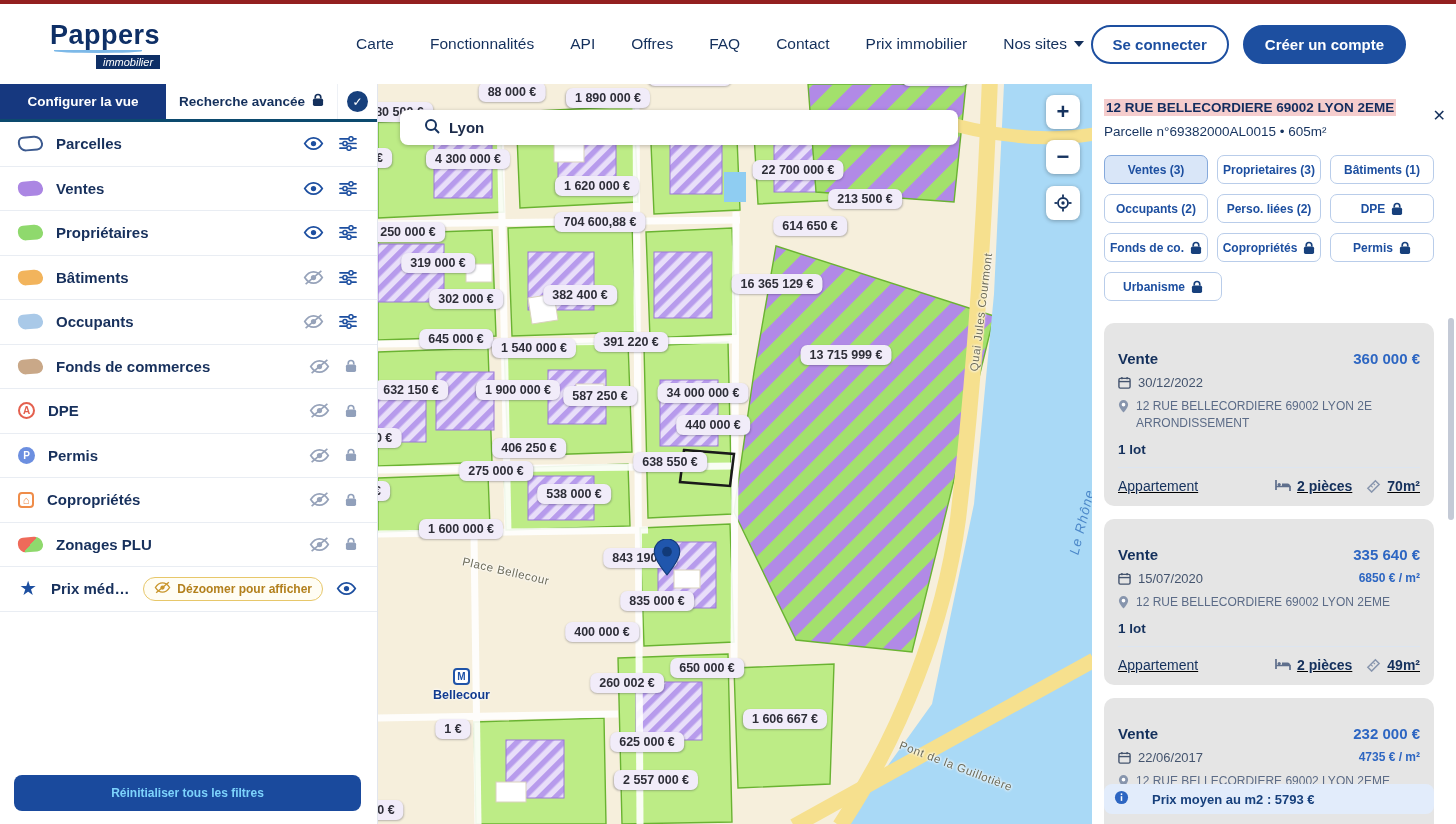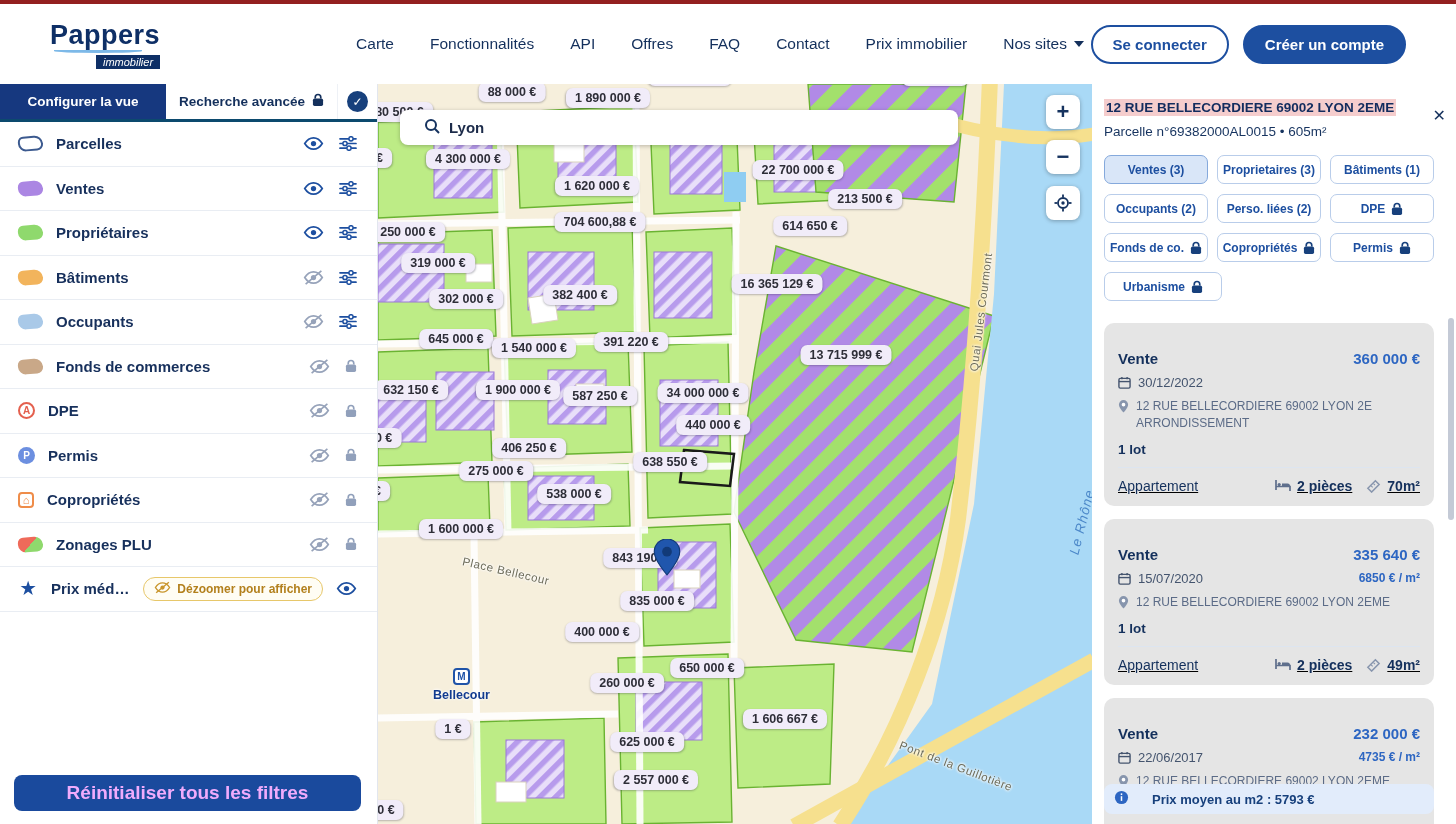--- a/index.html
+++ b/index.html
@@ -42,21 +42,21 @@
   .icon-dpe { background:#fff; border:2px solid #e4604e; color:#e4604e; border-radius:50%; width:17px; height:17px; transform:none; }
   .icon-permis { background:#6c8fe0; color:#fff; border-radius:50%; width:17px; height:17px; transform:none; }
   .icon-copro { background:#fff; border:2px solid #ef8c49; color:#ef8c49; border-radius:4px; width:16px; height:16px; transform:none; font-size:11px; }
   .icon-plu { background:linear-gradient(135deg,#ef6a5a 50%,#8fd96d 50%); }
   .icon-median { background:transparent; color:#1d4fa0; font-size:17px; width:20px; height:18px; transform:none; border-radius:0; }
   .layer-label { font-size:15px; color:#17305c; font-weight:600; flex:1; min-width:0; }
   .truncate { white-space:nowrap; overflow:hidden; text-overflow:ellipsis; }
   .layer-controls { display:flex; align-items:center; gap:15px; }
   .ctl { display:inline-flex; align-items:center; cursor:pointer; }
   .zoom-badge { display:inline-flex; align-items:center; gap:6px; border:1px solid #e7c76a; background:#fffdf4; color:#b3801d; font-size:12px; font-weight:600; border-radius:999px; padding:3px 10px; white-space:nowrap; cursor:pointer; }
-  .reset-btn { position:absolute; left:14px; right:16px; bottom:13px; height:36px; background:#1a4a9d; color:#f0abfc; border:none; border-radius:8px; font-size:19px; font-weight:bold; cursor:pointer; font-family:inherit; }
+  .reset-btn { position:absolute; left:14px; right:16px; bottom:13px; height:36px; background:#1a4a9d; color:#7dd3fc; border:none; border-radius:8px; font-size:12px; font-weight:bold; cursor:pointer; font-family:inherit; }
 
   
   .map { width:714px; flex:0 0 auto; position:relative; overflow:hidden; background:#f6efdc; }
   .map-bg { position:absolute; left:0; top:0; }
   .price-tag { position:absolute; transform:translate(-50%,-50%); background:#f1ecf9; border-radius:7px; padding:3px 9px; font-size:12.5px; font-weight:600; color:#2e2e38; white-space:nowrap; box-shadow:0 1px 2px rgba(40,40,60,.3); cursor:pointer; }
   .street-label { position:absolute; font-size:11.5px; color:#6d6c5a; letter-spacing:.6px; white-space:nowrap; text-shadow:0 0 3px #fff,0 0 3px #fff,0 0 3px #fff; }
   .river-label { position:absolute; font-size:13.5px; font-style:italic; color:#4a86c8; white-space:nowrap; letter-spacing:1px; }
   .map-search { position:absolute; left:22px; top:26px; width:558px; height:35px; background:#fff; border-radius:8px; box-shadow:0 1px 4px rgba(0,0,0,.25); display:flex; align-items:center; gap:9px; padding:0 24px; }
   .map-search input { border:none; outline:none; flex:1; font-size:15px; color:#1c2b4a; font-family:inherit; font-weight:600; background:transparent; }
   .zoom-btn { position:absolute; right:12px; width:34px; height:34px; background:#fff; border:none; border-radius:8px; box-shadow:0 1px 4px rgba(0,0,0,.3); color:#16335f; font-size:22px; font-weight:bold; display:flex; align-items:center; justify-content:center; cursor:pointer; font-family:inherit; }
@@ -498,21 +498,21 @@
           <div class="price-tag" style="left: -10px; top: 354px;">48 000 €</div>
           <div class="price-tag" style="left: 292px; top: 378px;">638 550 €</div>
           <div class="price-tag" style="left: -18px; top: 407px;">0 000 €</div>
           <div class="price-tag" style="left: 118px; top: 387px;">275 000 €</div>
           <div class="price-tag" style="left: 196px; top: 410px;">538 000 €</div>
           <div class="price-tag" style="left: 83px; top: 445px;">1 600 000 €</div>
           <div class="price-tag" style="left: 262px; top: 474px;">843 190 €</div>
           <div class="price-tag" style="left: 279px; top: 517px;">835 000 €</div>
           <div class="price-tag" style="left: 224px; top: 548px;">400 000 €</div>
           <div class="price-tag" style="left: 329px; top: 584px;">650 000 €</div>
-          <div class="price-tag" style="left: 249px; top: 599px;">260 000 €</div>
+          <div class="price-tag" style="left: 249px; top: 599px;">260 002 €</div>
           <div class="price-tag" style="left: 407px; top: 635px;">1 606 667 €</div>
           <div class="price-tag" style="left: 75px; top: 645px;">1 €</div>
           <div class="price-tag" style="left: 269px; top: 658px;">625 000 €</div>
           <div class="price-tag" style="left: 278px; top: 696px;">2 557 000 €</div>
           <div class="price-tag" style="left: 8px; top: 726px;">0 €</div>
         </div>
 
       <div class="metro" style="left:55px; top:584px;">
         <span class="metro-icon">M</span>
         <span class="metro-name">Bellecour</span>

